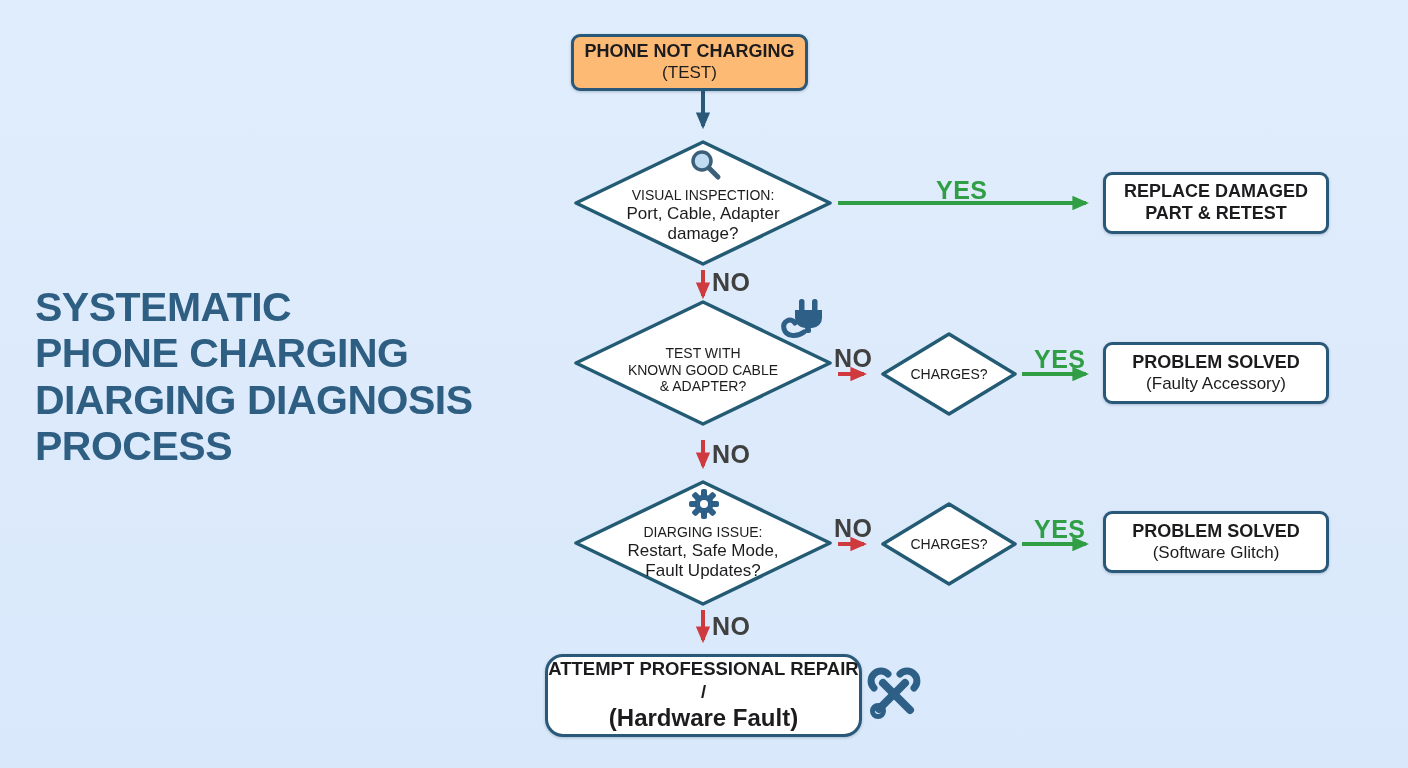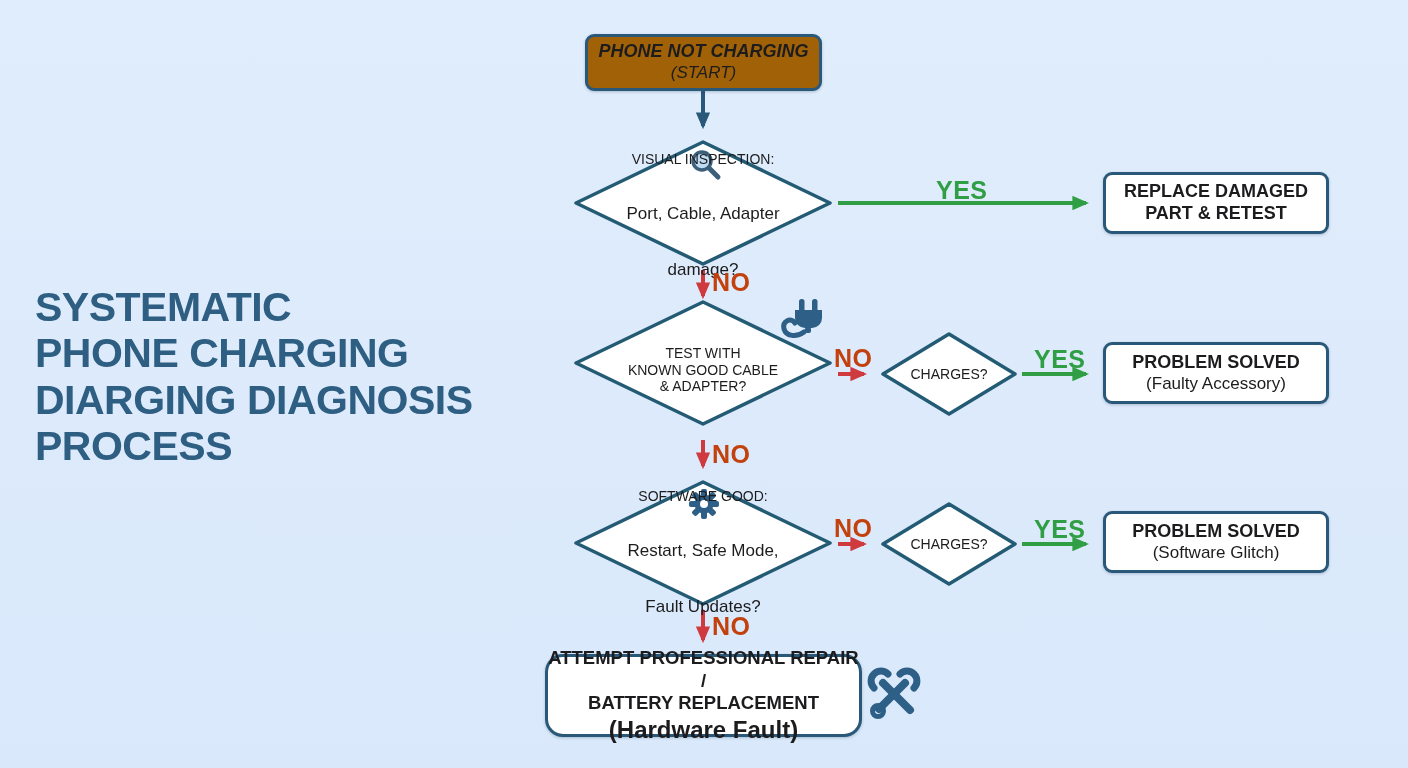--- a/index.html
+++ b/index.html
@@ -21,48 +21,48 @@
 
   
   .node{
     position:absolute;background:#ffffff;border:3px solid #2a5878;border-radius:9px;
     display:flex;flex-direction:column;justify-content:center;align-items:center;
     text-align:center;box-shadow:0 1px 3px rgba(40,70,100,.28);
     line-height:1.22;
   }
   .node .b{font-weight:700;font-size:18px;}
   .node .r{font-weight:400;font-size:17px;}
-  .start-node{background:#a16207;left:585px;top:34px;width:231px;height:51px;font-style:italic;}
+  .start-node{background:#fdba74;left:571px;top:34px;width:231px;height:51px;}
   .replace-node{left:1103px;top:172px;width:220px;height:56px;}
   .solved1-node{left:1103px;top:342px;width:220px;height:56px;}
   .solved2-node{left:1103px;top:511px;width:220px;height:56px;}
   .repair-node{left:545px;top:654px;width:311px;height:77px;border-radius:18px;}
   .repair-node .b{font-size:18.5px;}
   .repair-node .r{font-size:24px;font-weight:bold;}
 
   
   .diamond{position:absolute;}
   .diamond svg.shape{position:absolute;left:0;top:0;}
   .dcontent{
     position:absolute;inset:0;display:flex;flex-direction:column;
     justify-content:center;align-items:center;text-align:center;line-height:1.2;
   }
   .dcontent .b{font-weight:400;font-size:14px;}
-  .dcontent .r{font-weight:400;font-size:17px;margin-top:36px;}
+  .dcontent .r{font-weight:400;font-size:17px;}
   .d-main{left:573px;width:260px;height:126px;}
   .d1{top:140px;} .d2{top:300px;} .d3{top:480px;}
   .d-small{left:880px;width:138px;height:84px;}
   .dc1{top:332px;} .dc2{top:502px;}
   .d2 .dcontent{padding-top:14px;} .d3 .dcontent{padding-top:20px;}
   .d1 .dcontent{padding-top:26px;}
 
   
   .edge-label{position:absolute;font-weight:700;font-size:25px;letter-spacing:.5px;}
   .yes{color:#2f9e44;}
-  .no{color:#c2410c;}
+  .no{color:#404040;}
 
   
   .icon{position:absolute;}
 </style>
 </head>
 <body>
 
 <div class="canvas">
 
   <svg class="connectors" viewBox="0 0 1408 768">
@@ -90,21 +90,21 @@
 
   <div class="main-title">
     <div>SYSTEMATIC</div>
     <div>PHONE CHARGING</div>
     <div>DIARGING DIAGNOSIS</div>
     <div>PROCESS</div>
   </div>
 
   <div class="node start-node">
     <div class="b">PHONE NOT CHARGING</div>
-    <div class="r">(START)</div>
+    <div class="r">(TEST)</div>
   </div>
 
   <div class="diamond d-main d1">
     <svg class="shape" width="260" height="126" viewBox="0 0 260 126">
       <polygon points="130,2 257,63 130,124 3,63" fill="#ffffff" stroke="#245b74" stroke-width="3.5" stroke-linejoin="round"></polygon>
     </svg>
     <svg class="icon" style="left:116px;top:8px" width="34" height="34" viewBox="0 0 34 34">
       <circle cx="13" cy="13" r="9" fill="#bfdcf2" stroke="#3c607a" stroke-width="3.5"></circle>
       <line x1="20" y1="20" x2="29" y2="29" stroke="#3c607a" stroke-width="5" stroke-linecap="round"></line>
     </svg>
@@ -162,21 +162,21 @@
       <g fill="#2d5f87">
         <rect x="13" y="1" width="6" height="30" rx="2"></rect>
         <rect x="13" y="1" width="6" height="30" rx="2" transform="rotate(45 16 16)"></rect>
         <rect x="13" y="1" width="6" height="30" rx="2" transform="rotate(90 16 16)"></rect>
         <rect x="13" y="1" width="6" height="30" rx="2" transform="rotate(135 16 16)"></rect>
         <circle cx="16" cy="16" r="9.5"></circle>
       </g>
       <circle cx="16" cy="16" r="4" fill="#ffffff"></circle>
     </svg>
     <div class="dcontent">
-      <div class="b">SOFTWARE GOOD:</div>
+      <div class="b">DIARGING ISSUE:</div>
       <div class="r">Restart, Safe Mode,</div>
       <div class="r">Fault Updates?</div>
     </div>
   </div>
 
   <div class="diamond d-small dc2">
     <svg class="shape" width="138" height="84" viewBox="0 0 138 84">
       <polygon points="69,2 135,42 69,82 3,42" fill="#ffffff" stroke="#245b74" stroke-width="3.5" stroke-linejoin="round"></polygon>
     </svg>
     <div class="dcontent">
@@ -184,21 +184,20 @@
     </div>
   </div>
 
   <div class="node solved2-node">
     <div class="b">PROBLEM SOLVED</div>
     <div class="r">(Software Glitch)</div>
   </div>
 
   <div class="node repair-node">
     <div class="b">ATTEMPT PROFESSIONAL REPAIR /</div>
-    <div class="b">BATTERY REPLACEMENT</div>
     <div class="r">(Hardware Fault)</div>
   </div>
 
   <svg class="icon" style="left:866px;top:666px" width="56" height="60" viewBox="0 0 56 60">
     <g stroke="#2d5f87" stroke-linecap="round" fill="none">
       <path d="M8,22 a9.5,9.5 0 1 1 14,-14" stroke-width="7"></path>
       <line x1="17" y1="17" x2="44" y2="44" stroke-width="8"></line>
       <path d="M48,22 a9.5,9.5 0 1 0 -14,-14" stroke-width="7"></path>
       <line x1="39" y1="17" x2="13" y2="43" stroke-width="8"></line>
       <circle cx="12" cy="45" r="5.5" stroke-width="5"></circle>

